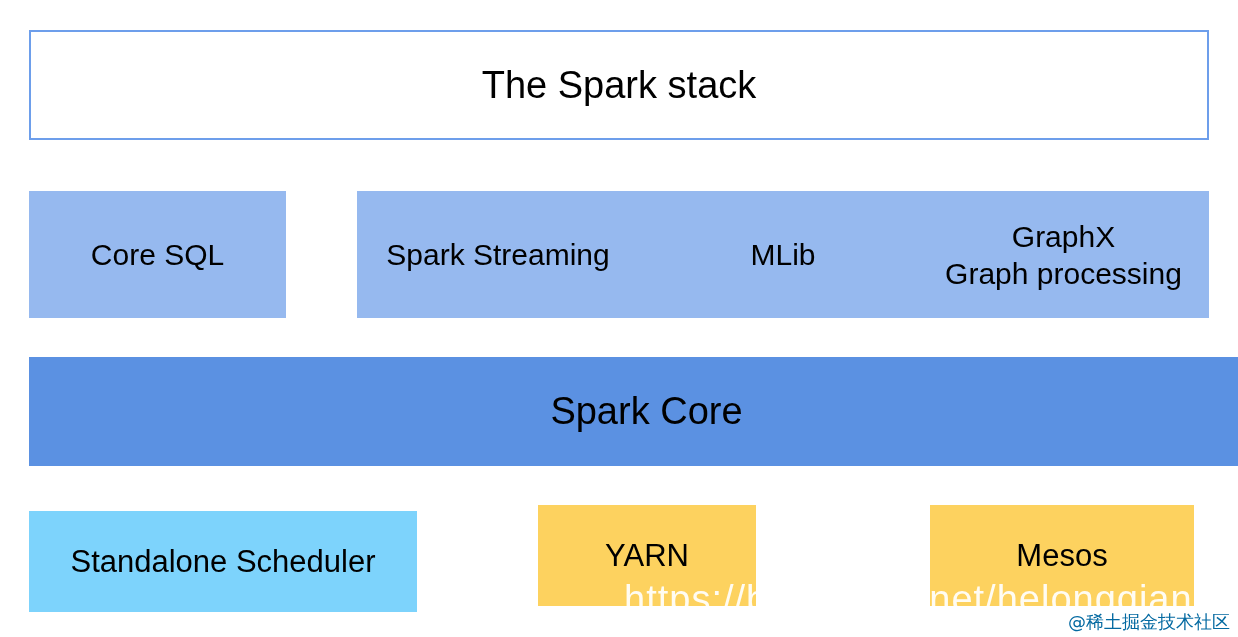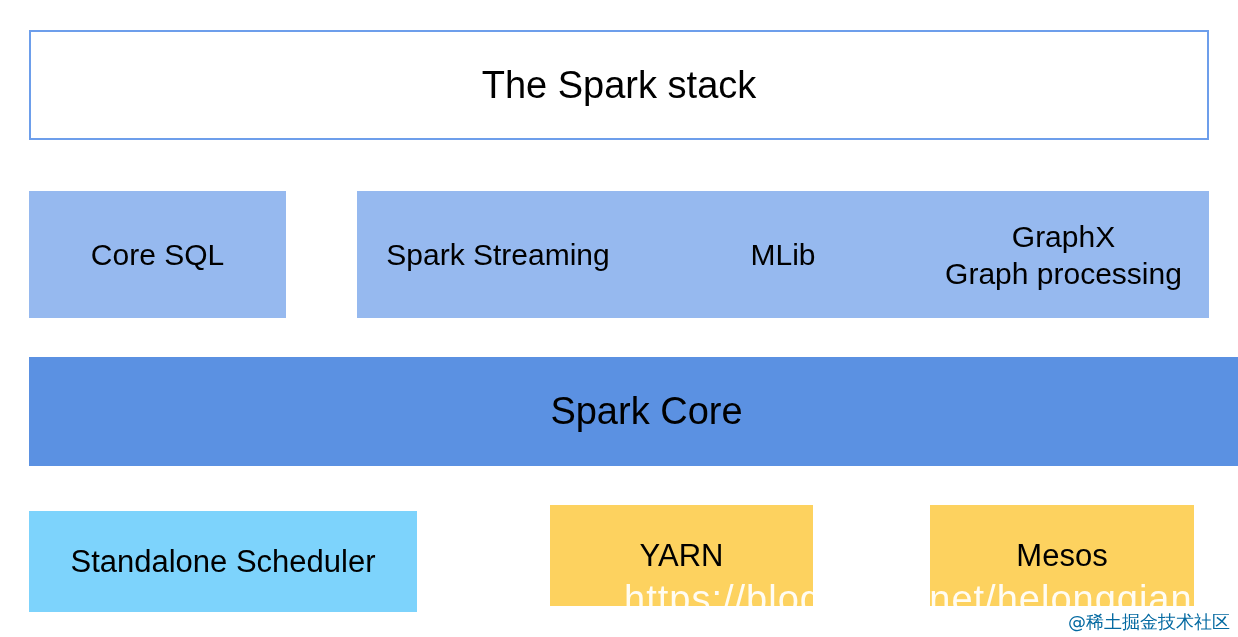--- a/index.html
+++ b/index.html
@@ -41,21 +41,21 @@
   <span>Graph processing</span>
 </div>
 
 <div class="box core">
   <span>Spark Core</span>
 </div>
 
 <div class="box sched green" style="left:29px;width:388px;">
   <span>Standalone Scheduler</span>
 </div>
-<div class="box sched yellow" style="left:550px;width:263px;">
+<div class="box sched yellow" style="left:538px;width:218px;">
   <span>YARN</span>
 </div>
 <div class="box sched yellow" style="left:930px;width:264px;">
   <span>Mesos</span>
 </div>
 
 <div class="watermark-url">https://blog.csdn.net/helongqian</div>
 <div class="watermark-site">@稀土掘金技术社区</div>
 
 </body></html>

